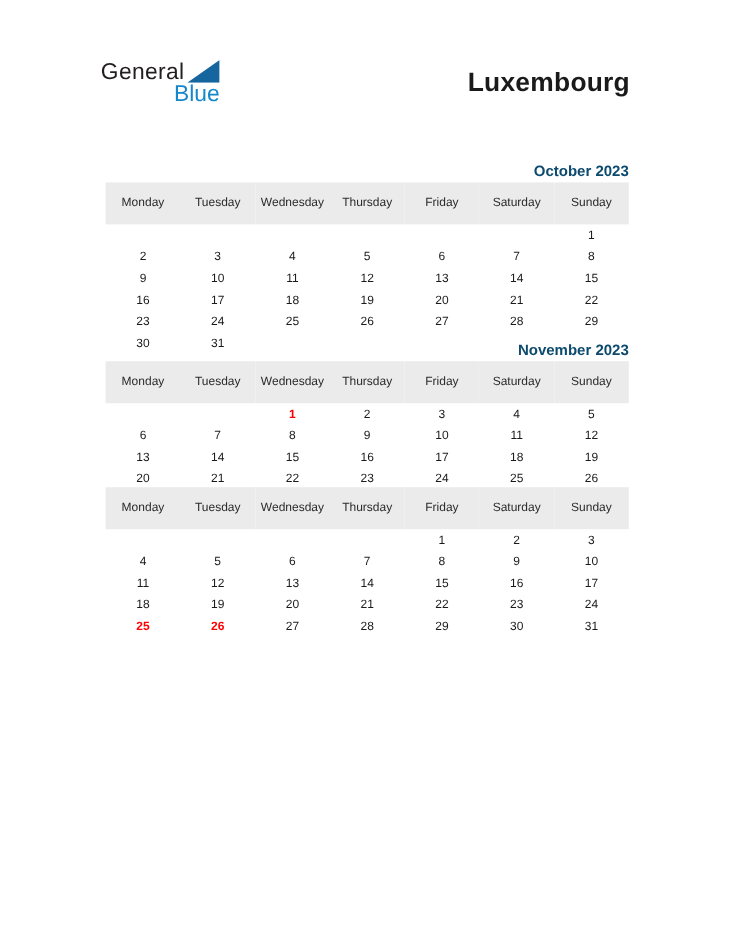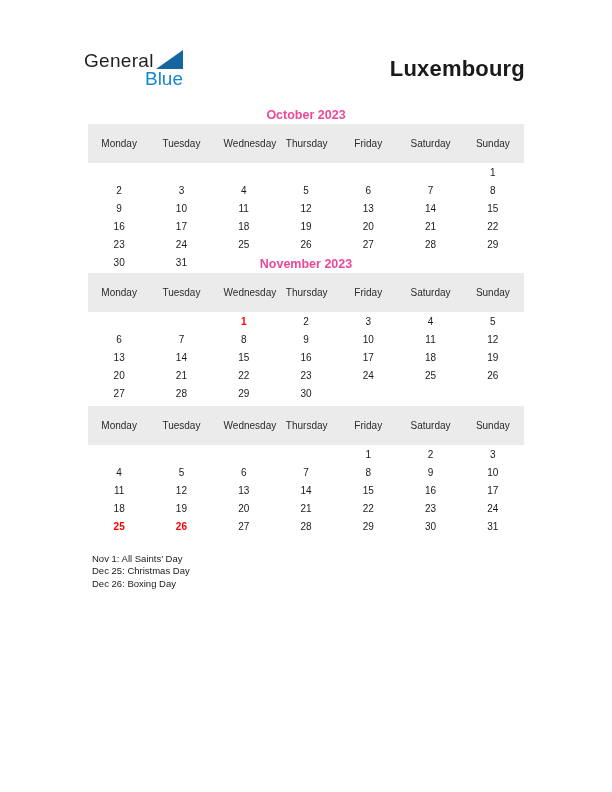--- a/index.html
+++ b/index.html
@@ -64,39 +64,40 @@
     left: 88px;
     width: 436px;
   }
   .month-oct { top: 106px; }
   .month-nov { top: 255px; }
   .month-dec { top: 406px; }
 
   .month-title {
     height: 18px;
     line-height: 18px;
-    text-align: center;
+    text-align: right;
     font-size: 12.5px;
     font-weight: bold;
-    color: #ec4899;
+    color: #0c4a6e;
+    margin-top: 28px;
   }
   table.calendar {
     width: 436px;
     border-collapse: collapse;
     table-layout: fixed;
   }
   table.calendar thead th {
-    height: 17px;
+    height: 35px;
     background: var(--header-bg, #ebebeb);
     font-weight: normal;
     font-size: 10px;
     color: #2b2b2b;
     text-align: center;
     vertical-align: middle;
-    padding: 11px;
+    padding: 0;
   }
   table.calendar tbody td {
     height: 18px;
     font-size: 10px;
     color: #1a1a1a;
     text-align: center;
     vertical-align: middle;
     padding: 0;
   }
   table.calendar tbody td.holiday {
@@ -324,19 +325,14 @@
             <td>27</td>
             <td>28</td>
             <td>29</td>
             <td>30</td>
             <td>31</td>
           </tr>
         </tbody>
     </table>
   </div>
 
-  <div class="notes">
-      <div>Nov 1: All Saints’ Day</div>
-      <div>Dec 25: Christmas Day</div>
-      <div>Dec 26: Boxing Day</div>
-    </div>
 
 </div>
 
 </body></html>

